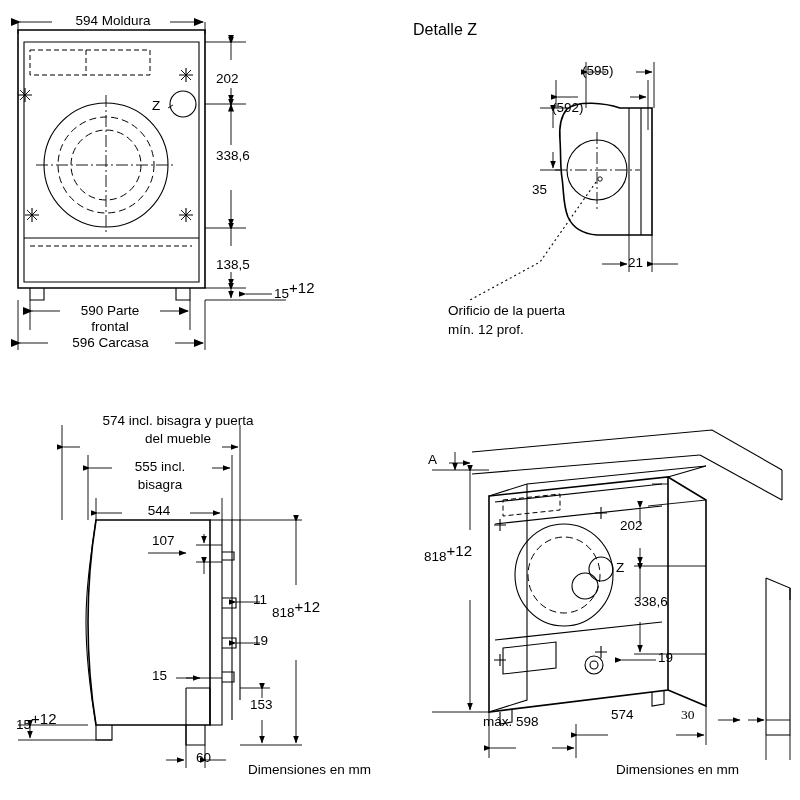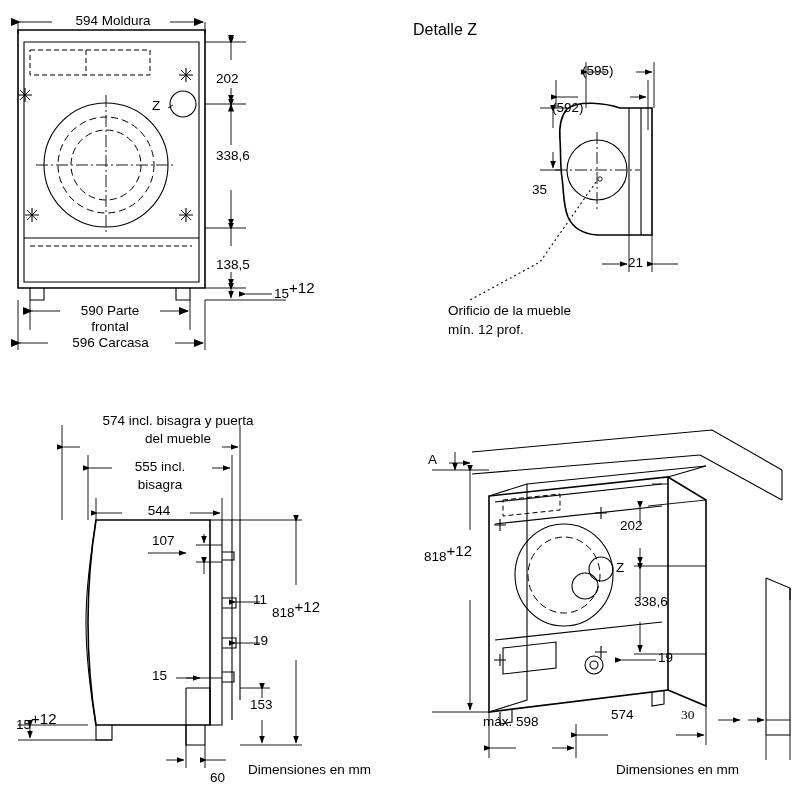--- a/index.html
+++ b/index.html
@@ -321,34 +321,34 @@
   <div class="lbl c" style="left:40px; top:303px; width:140px;">590 Parte</div>
   <div class="lbl c" style="left:40px; top:319px; width:140px;">frontal</div>
   <div class="lbl c" style="left:33px; top:335px; width:155px;">596 Carcasa</div>
   <div class="lbl" style="left:152px; top:98px;">Z</div>
 
   <div class="lbl" style="left:413px; top:22px; font-size:16px;">Detalle Z</div>
   <div class="lbl" style="left:582px; top:63px;">(595)</div>
   <div class="lbl" style="left:552px; top:100px;">(592)</div>
   <div class="lbl" style="left:532px; top:182px;">35</div>
   <div class="lbl" style="left:628px; top:255px;">21</div>
-  <div class="lbl" style="left:448px; top:303px;">Orificio de la mueble</div>
+  <div class="lbl" style="left:448px; top:303px;">Orificio de la puerta</div>
   <div class="lbl" style="left:448px; top:322px;">mín. 12 prof.</div>
 
   <div class="lbl c" style="left:53px; top:413px; width:250px;">574 incl. bisagra y puerta</div>
   <div class="lbl c" style="left:53px; top:431px; width:250px;">del mueble</div>
   <div class="lbl c" style="left:82px; top:459px; width:156px;">555 incl.</div>
   <div class="lbl c" style="left:82px; top:477px; width:156px;">bisagra</div>
   <div class="lbl c" style="left:96px; top:503px; width:126px;">544</div>
   <div class="lbl" style="left:152px; top:533px;">107</div>
   <div class="lbl" style="left:253px; top:592px;">11</div>
   <div class="lbl" style="left:253px; top:633px;">19</div>
   <div class="lbl" style="left:152px; top:668px;">15</div>
   <div class="lbl" style="left:250px; top:697px;">153</div>
-  <div class="lbl" style="left:210px; top:750px;margin-top:20px;">60</div>
+  <div class="lbl" style="left:196px; top:750px;">60</div>
   <div class="lbl" style="left:272px; top:605px;"><span>818</span><span class="sup">+12</span></div>
   <div class="lbl" style="left:16px; top:717px;"><span>15</span><span class="sup">+12</span></div>
   <div class="lbl" style="left:248px; top:762px;">Dimensiones en mm</div>
 
   <div class="lbl" style="left:428px; top:452px;">A</div>
   <div class="lbl" style="left:620px; top:518px;">202</div>
   <div class="lbl" style="left:634px; top:594px;">338,6</div>
   <div class="lbl" style="left:424px; top:549px;"><span>818</span><span class="sup">+12</span></div>
   <div class="lbl" style="left:658px; top:650px;">19</div>
   <div class="lbl" style="left:681px; top:707px;font-family:Liberation Serif, serif;">30</div>

